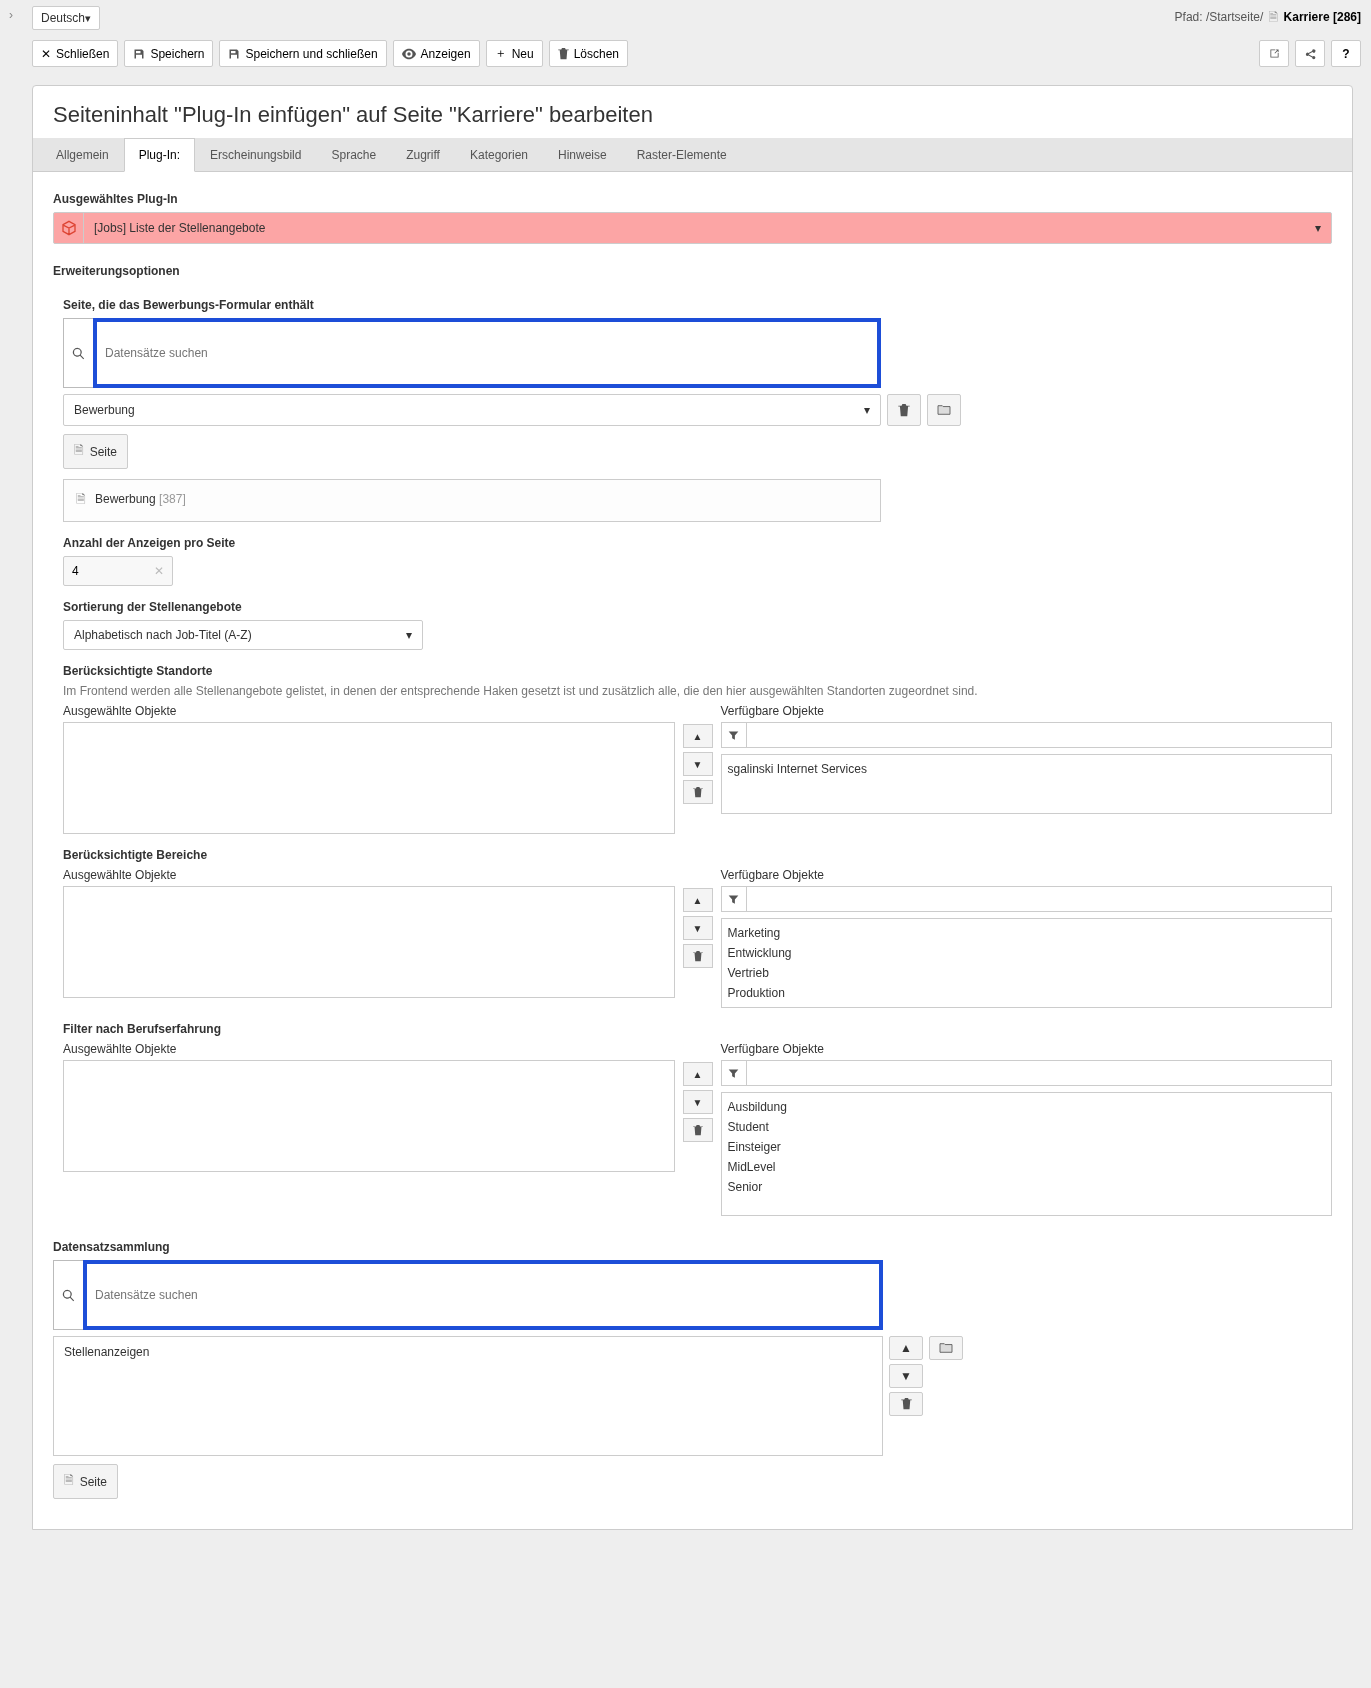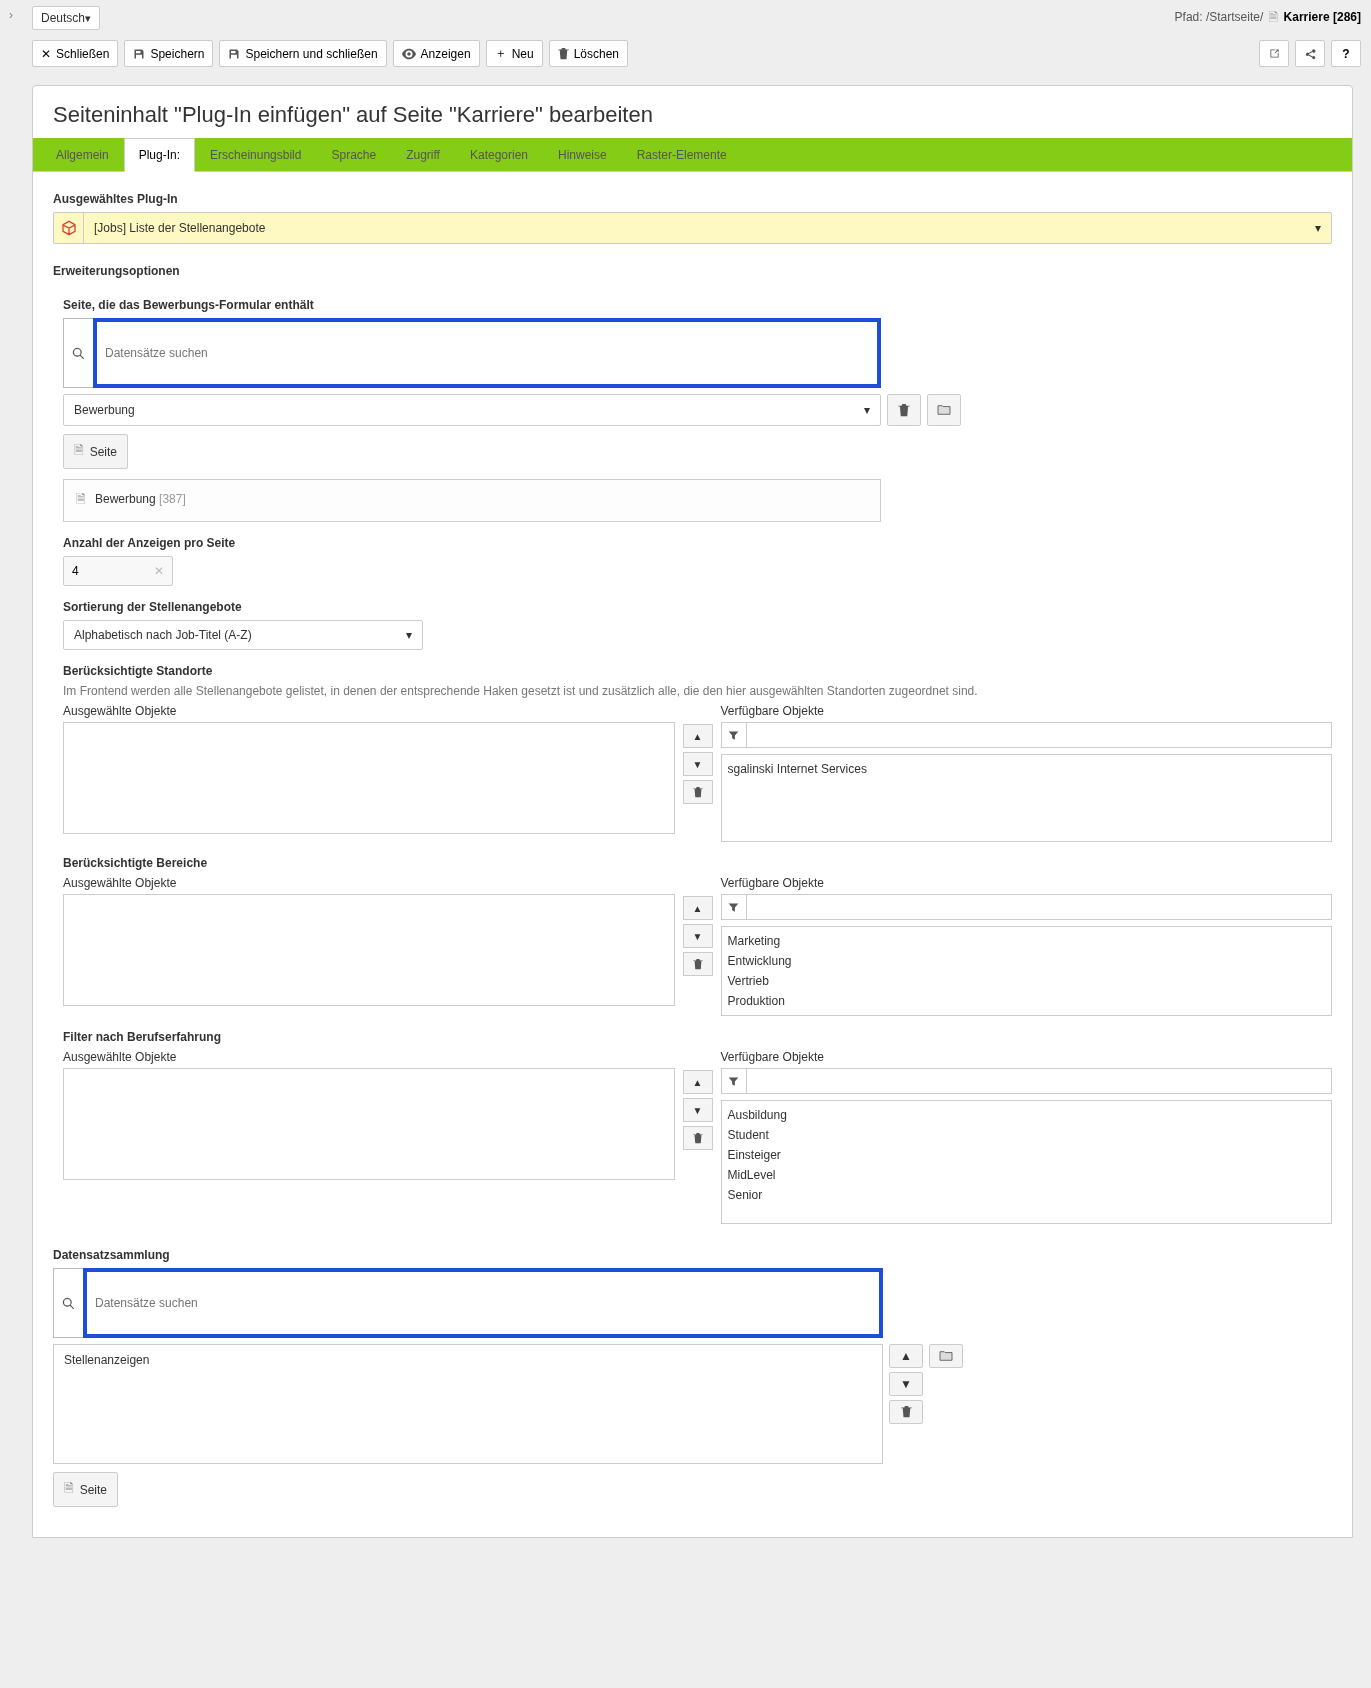--- a/index.html
+++ b/index.html
@@ -15,26 +15,26 @@
   .breadcrumb { font-size: 12px; color: #555; }
   .breadcrumb b { font-weight: bold; color: #000; }
   .breadcrumb .pageicon { opacity:0.6; margin: 0 2px;}
   .toolbar { display: flex; justify-content: space-between; padding: 4px 10px 10px 10px; background: #eee;}
   .toolbar-left, .toolbar-right { display: flex; gap: 6px; }
   .btn { display: inline-flex; align-items:center; gap:5px; background: #fff; border: 1px solid #ccc; padding: 4px 8px; border-radius: 2px; cursor: pointer; font-size: 12px; }
   .iconbtn { width: 30px; justify-content:center; padding: 4px 0;}
   .content-card { background: #fff; margin: 8px 18px 30px 10px; border: 1px solid #ccc; border-radius: 4px 4px 0 0; overflow: visible;}
   .content-header { padding: 16px 20px 10px 20px; }
   h1 { font-size: 22px; font-weight: 400; }
-  .tabs { display: flex; border-bottom: 1px solid #ccc; padding: 0 8px; background: #84cc16;}
+  .tabs { display: flex; border-bottom: 1px solid #ccc; padding: 0 8px; background: #e5e5e5;}
   .tab { padding: 9px 14px; font-size: 12px; color: #555; cursor:pointer; border: 1px solid transparent; border-bottom: none; margin-bottom: -1px;}
   .tab.active { background: #fff; border: 1px solid #ccc; border-bottom: 1px solid #fff; color: #000;}
   .form-body { padding: 12px 20px 30px 20px; }
   .section-label { font-weight: bold; font-size: 12px; margin: 8px 0 6px 0; display:block;}
-  .plugin-select { display:flex; align-items:stretch; border: 1px solid #ccc; border-radius:2px; background:#fef9c3;}
+  .plugin-select { display:flex; align-items:stretch; border: 1px solid #ccc; border-radius:2px; background:#fca5a5;}
   .plugin-select .iconbox { width: 30px; display:flex;align-items:center;justify-content:center; border-right: 1px solid #ccc;}
   .plugin-select .pluglabel { flex:1; padding: 8px 10px; }
   .plugin-select .chevdown { padding: 0 10px; display:flex;align-items:center;}
   .subsection { padding: 10px 0 0 10px;}
   .field-label { font-weight: bold; font-size: 12px; margin: 14px 0 6px 0; display:block;}
   .search-row { display:flex; align-items:stretch; }
   .search-row .sbtn { width:30px; border: 1px solid #bbb; border-right:none; display:flex;align-items:center;justify-content:center; background:#fff;}
   .search-row input { flex:1; border: 4px solid #1d4ed8; padding: 24px 8px; font-size:12px; }
   .select-row { margin-top: 6px; display:flex; gap:6px;}
   .select-box { flex:1; border: 1px solid #ccc; border-radius:2px; padding: 7px 10px; display:flex; justify-content:space-between; align-items:center; background:#fff;}
@@ -248,21 +248,21 @@
             <div class="dual-col">
               <span class="collabel">Verfügbare Objekte</span>
               <div class="filter-row">
                 <div class="fbtn">
                   <svg width="11" height="11" viewBox="0 0 16 16">
                       <path fill="#555" d="M1 2h14l-5 6v6l-4-2V8L1 2z"></path>
                     </svg>
                 </div>
                 <input type="text" style="">
               </div>
-              <div class="listbox" style="height:88px;">
+              <div class="listbox" style="height:60px;">
                 <div class="item">sgalinski Internet Services</div>
               </div>
             </div>
           </div>
 
           
           <span class="field-label">Berücksichtigte Bereiche</span>
           <div class="dual-list">
             <div class="dual-col">
               <span class="collabel">Ausgewählte Objekte</span>

